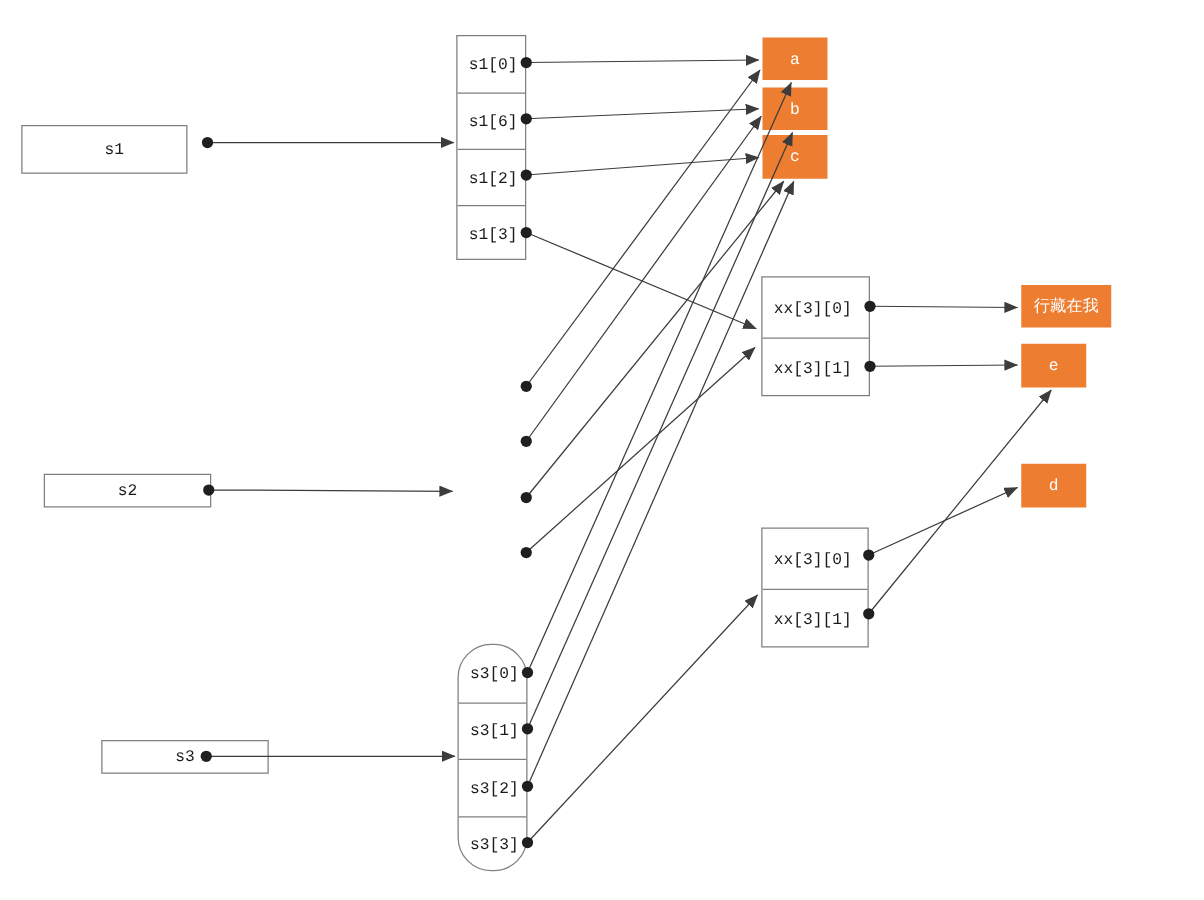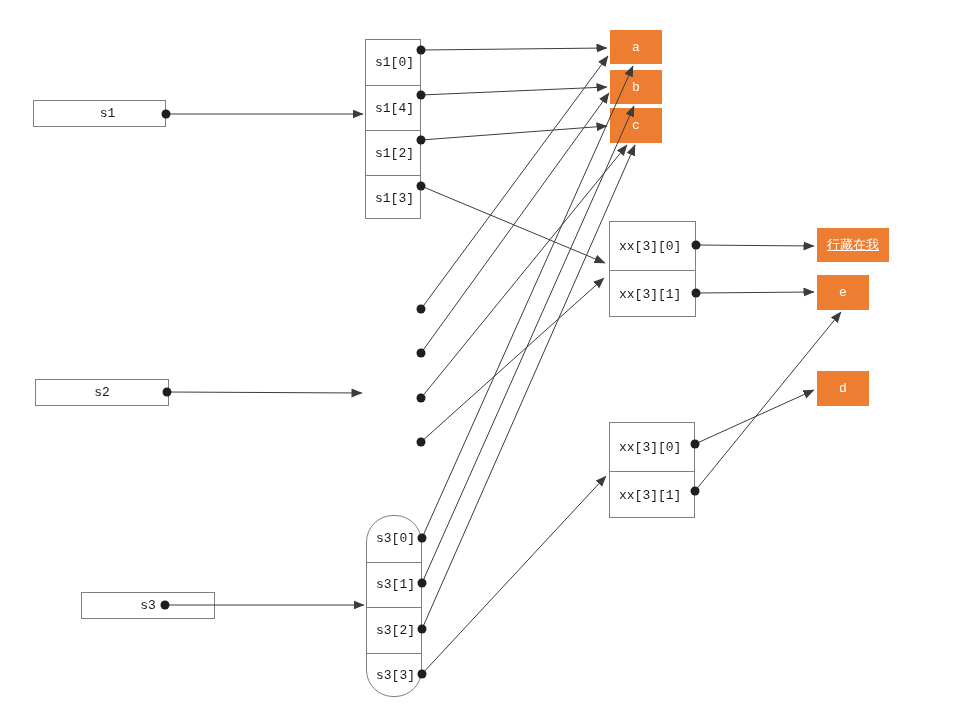--- a/index.html
+++ b/index.html
@@ -14,47 +14,47 @@
   .array{position:absolute;box-sizing:border-box;border:1px solid var(--border,#7f7f7f);background:#fff;}
   .cell{box-sizing:border-box;display:flex;align-items:center;padding-left:9px;
         font-size:13px;color:var(--text,#1a1a1a);}
   .cell + .cell{border-top:1px solid var(--border,#7f7f7f);}
 </style>
 </head>
 <body>
 
 <div class="canvas">
   <div class="nodes" id="nodes">
-      <div class="box var" style="left: 33px; top: 100px; width: 133px; height: 27px; padding-left: 16px;">s1</div>
+      <div class="box var" style="left: 17px; top: 100px; width: 133px; height: 39px; padding-left: 16px;">s1</div>
       <div class="box var" style="left: 35px; top: 379px; width: 134px; height: 27px;">s2</div>
       <div class="box var" style="left: 33px; top: 592px; width: 134px; height: 27px; margin-left: 48px;">s3</div>
-      <div class="array" style="left: 365px; top: 28px; width: 56px; height: 180px; margin-top: 11px;">
+      <div class="array" style="left: 365px; top: 28px; width: 56px; height: 180px;">
         <div class="cell" style="height: 45px;">s1[0]</div>
-        <div class="cell" style="height: 45px;">s1[4]</div>
+        <div class="cell" style="height: 45px;">s1[6]</div>
         <div class="cell" style="height: 45px;">s1[2]</div>
         <div class="cell" style="height: 45px;">s1[3]</div>
       </div>
       <div class="array" style="left: 366px; top: 515px; width: 56px; height: 182px; border-radius: 27px;">
         <div class="cell" style="height: 45.5px;">s3[0]</div>
         <div class="cell" style="height: 45.5px;">s3[1]</div>
         <div class="cell" style="height: 45.5px;">s3[2]</div>
         <div class="cell" style="height: 45.5px;">s3[3]</div>
       </div>
       <div class="array" style="left: 609px; top: 221px; width: 87px; height: 96px;">
         <div class="cell" style="height: 48px;">xx[3][0]</div>
         <div class="cell" style="height: 48px;">xx[3][1]</div>
       </div>
       <div class="array" style="left: 609px; top: 422px; width: 86px; height: 96px;">
         <div class="cell" style="height: 48px;">xx[3][0]</div>
         <div class="cell" style="height: 48px;">xx[3][1]</div>
       </div>
       <div class="box string" style="left: 610px; top: 30px; width: 52px; height: 34px;">a</div>
       <div class="box string" style="left: 610px; top: 70px; width: 52px; height: 34px;">b</div>
       <div class="box string" style="left: 610px; top: 108px; width: 52px; height: 35px;">c</div>
-      <div class="box string" style="left: 817px; top: 228px; width: 72px; height: 34px; text-decoration: underline;">行藏在我</div>
+      <div class="box string" style="left: 817px; top: 228px; width: 72px; height: 34px;">行藏在我</div>
       <div class="box string" style="left: 817px; top: 275px; width: 52px; height: 35px;">e</div>
       <div class="box string" style="left: 817px; top: 371px; width: 52px; height: 35px;">d</div>
     </div>
   <svg class="edges" id="edges" width="963" height="720" viewBox="0 0 963 720" xmlns="http://www.w3.org/2000/svg">
       <defs>
         <marker id="arrow" markerUnits="userSpaceOnUse" markerWidth="12" markerHeight="10" refX="10.5" refY="4.5" orient="auto">
           <path d="M0,0 L11,4.5 L0,9 Z" fill="#3c3c3c"></path>
         </marker>
       </defs>
       <line x1="166" y1="114" x2="363" y2="114" stroke="#3c3c3c" stroke-width="1" marker-end="url(#arrow)"></line>

